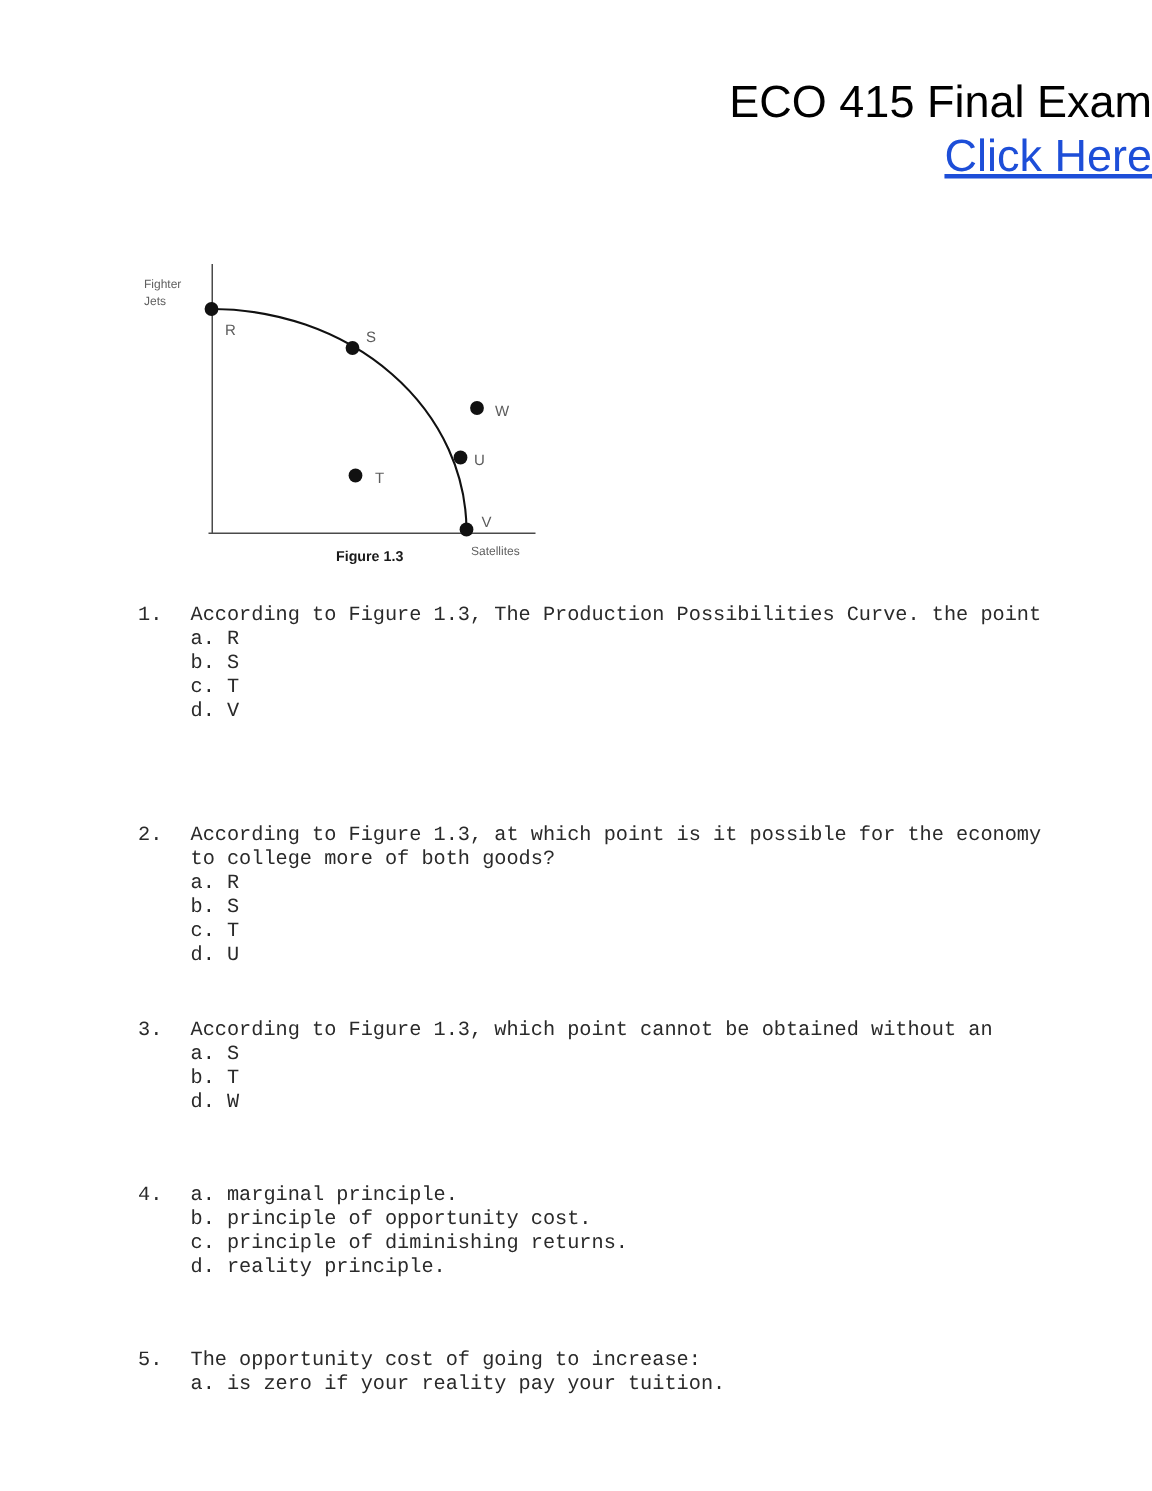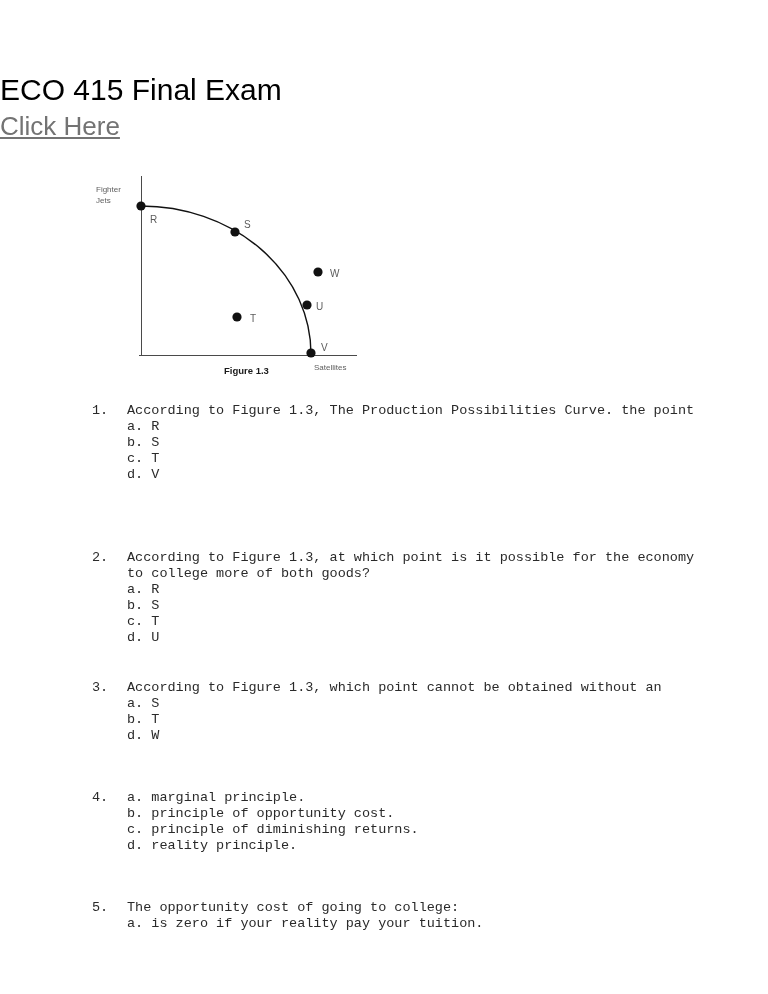--- a/index.html
+++ b/index.html
@@ -9,36 +9,35 @@
     height:994px;
     background:#ffffff;
     overflow:hidden;
     font-family:"Liberation Sans", sans-serif;
   }
   .header{
     position:absolute;
     top:50px;
     left:0;
     width:768px;
-    text-align:left;
-    margin-top:21px;
+    text-align:right;
   }
   .title{
     margin:0;
     font-size:30px;
     font-weight:normal;
     line-height:37px;
     color:#000000;
     font-family:"Liberation Sans", sans-serif;
   }
   .link{
     display:inline-block;
-    font-size:26px;
+    font-size:30px;
     line-height:36px;
-    color:#737373;
+    color:#1d4ed8;
     text-decoration:underline;
     cursor:pointer;
     font-family:"Liberation Sans", sans-serif;
   }
   .figure-svg{
     position:absolute;
     left:85px;
     top:172px;
     width:285px;
     height:212px;
@@ -150,18 +149,18 @@
       <div class="qline">a. marginal principle.</div>
       <div class="qline">b. principle of opportunity cost.</div>
       <div class="qline">c. principle of diminishing returns.</div>
       <div class="qline">d. reality principle.</div>
     </div>
   </div>
 
   <div class="question" style="top:900px">
     <div class="qnum">5.</div>
     <div class="qbody">
-      <div class="qline">The opportunity cost of going to college:</div>
+      <div class="qline">The opportunity cost of going to increase:</div>
       <div class="qline">a. is zero if your reality pay your tuition.</div>
     </div>
   </div>
 
 </div>
 
 </body></html>

